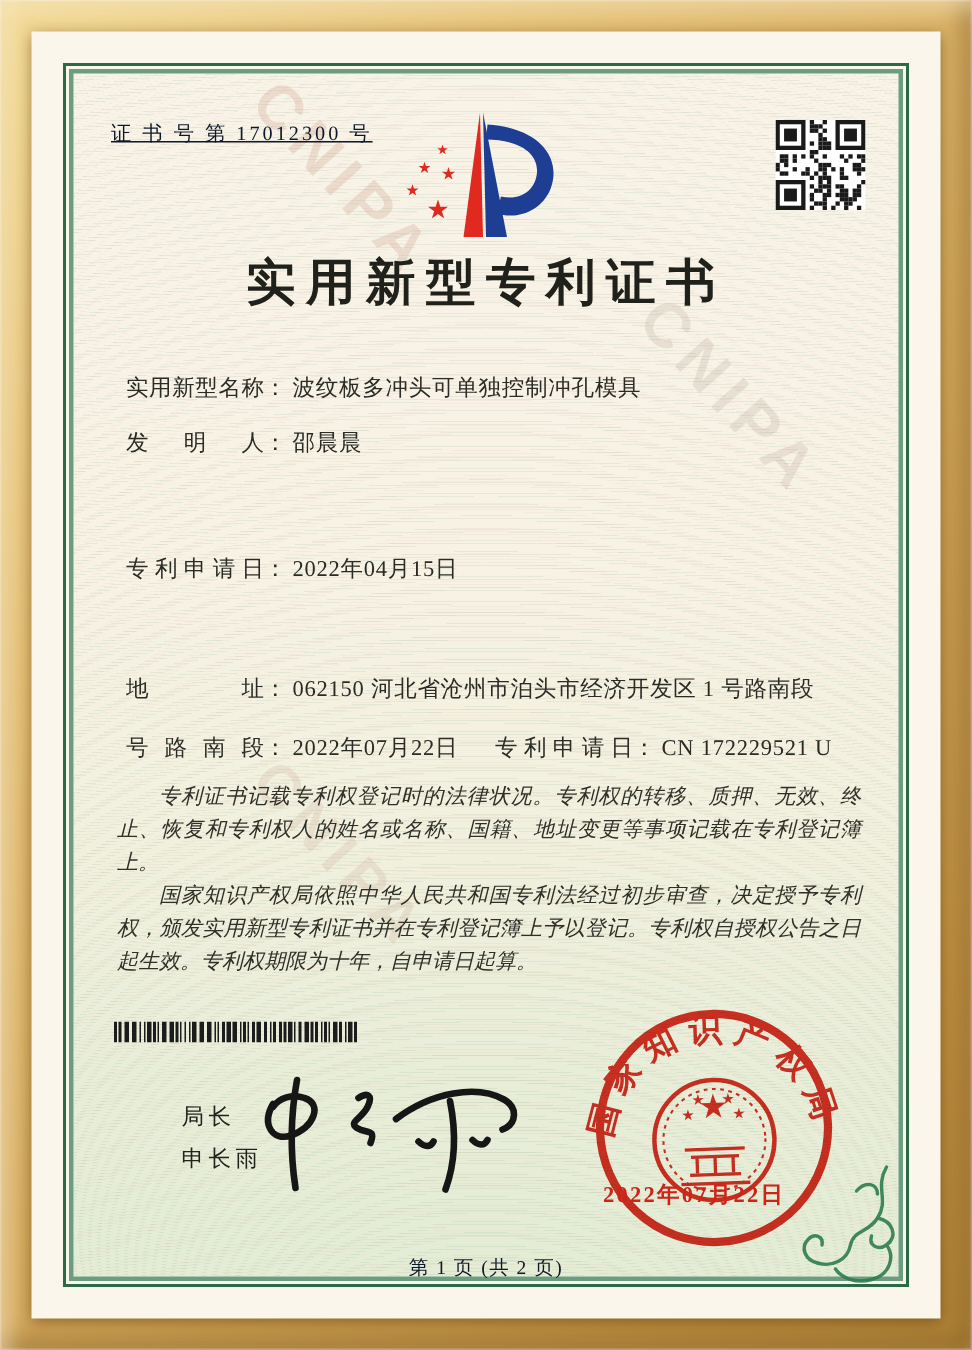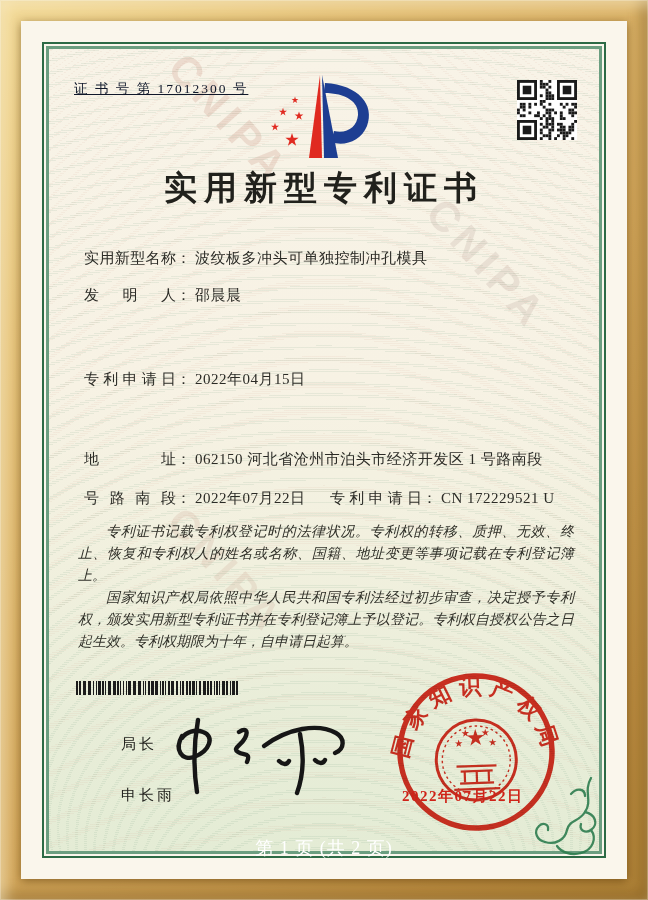--- a/index.html
+++ b/index.html
@@ -37,21 +37,21 @@
   .fcolon{margin-right:4px;}
   .fvalue{letter-spacing:.5px;}
   .grant-b{position:absolute;left:246px;top:0;white-space:nowrap;}
   .paras{left:78px;top:521px;width:496px;}
   .paras p{margin:0;font-size:14px;line-height:22px;text-indent:2em;font-style:italic;
      color:#2f2f28;text-align:justify;}
   .barcode{left:76px;top:681px;}
   .director{left:85px;font-size:15px;color:#22221e;letter-spacing:3px;margin-left:36px;}
   .seal-date{left:402px;top:787px;font-size:15px;font-weight:bold;letter-spacing:1.5px;
      color:#cf2318;z-index:6;}
-  .footer{left:0;right:0;top:836px;text-align:center;font-size:18px;letter-spacing:1px;color:#ffffff;font-family:Liberation Serif, serif;}
+  .footer{left:0;right:0;top:836px;text-align:center;font-size:13px;letter-spacing:1px;color:#0f172a;font-family:Liberation Serif, serif;}
   .seal-svg{left:390px;top:666px;z-index:5;mix-blend-mode:multiply;opacity:.95;transform:rotate(-2deg);}
   .sig-svg{left:160px;top:708px;z-index:4;}
   .logo-svg{left:262px;top:70px;}
   .qr-svg{left:517px;top:80px;}
   .flourish-svg{left:527px;top:774px;z-index:3;}
 </style>
 </head>
 <body>
 
 <div class="root">
@@ -281,21 +281,21 @@
           <rect x="143" y="0" width="1" height="14"></rect>
           <rect x="146" y="0" width="3" height="14"></rect>
           <rect x="150" y="0" width="2" height="14"></rect>
           <rect x="154" y="0" width="1" height="14"></rect>
           <rect x="156" y="0" width="3" height="14"></rect>
           <rect x="160" y="0" width="2" height="14"></rect>
         </g>
     </svg>
 
     <div class="abs director" style="top:735px">局长</div>
-    <div class="abs director" style="top:786px">申长雨</div>
+    <div class="abs director" style="top:763px">申长雨</div>
 
     <svg class="abs sig-svg" width="190" height="90" viewBox="0 0 190 90">
       <g fill="none" stroke="#161616" stroke-width="4.4" stroke-linecap="round">
         <path d="M 38,12 C 34,34 33,58 37,84"></path>
         <path d="M 22,28 C 14,42 22,53 34,49 C 50,43 55,28 43,24 C 35,21 26,24 22,30"></path>
         <path d="M 79,24 C 85,20 89,22 85,30 C 81,38 72,40 78,44 C 84,48 91,44 87,54"></path>
         <path d="M 104,38 C 128,20 158,15 176,25 C 185,30 185,41 175,45"></path>
         <path d="M 140,26 C 144,46 144,66 137,85"></path>
         <path d="M 119,53 C 123,57 127,57 129,53"></path>
         <path d="M 155,52 C 159,56 163,56 165,52"></path>

